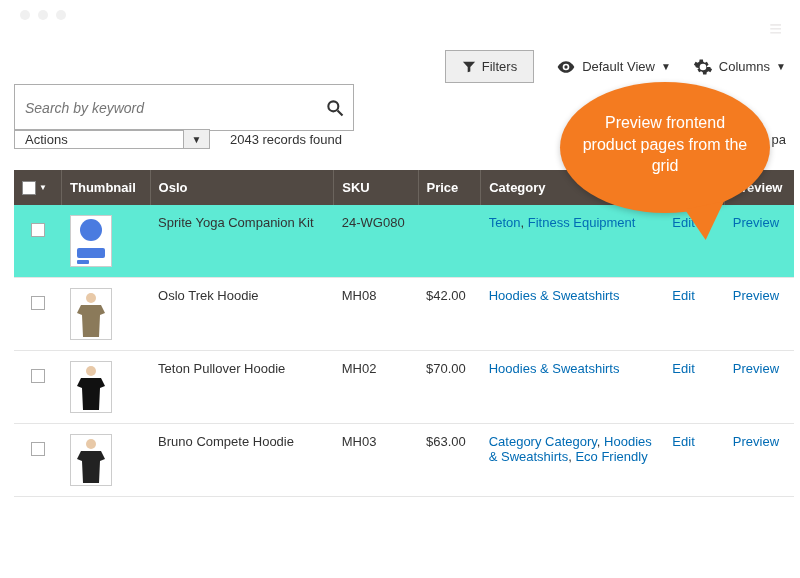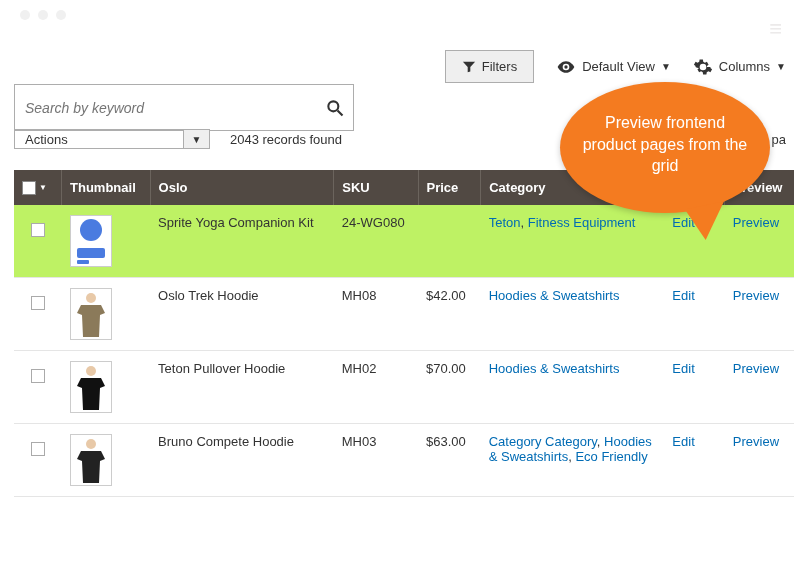--- a/index.html
+++ b/index.html
@@ -177,21 +177,21 @@
 .hdr-check-box {
   width: 14px; height: 14px; background: #fff; border: 1px solid #888; display:inline-block;
 }
 .hdr-caret { color: #fff; font-size: 8px; margin-left: 3px; }
 tbody td {
   padding: 10px 8px;
   border-bottom: 1px solid #e5e5e5;
   vertical-align: top;
   font-size: 13px;
 }
-tbody tr.highlight td { background: #bef264; margin-left: 24px; }
+tbody tr.highlight td { background: #5eead4; margin-left: 24px; }
 .row-check {
   width: 14px; height: 14px; border: 1px solid #aaa; display: inline-block; background: #fff;
   cursor: pointer;
 }
 .thumb {
   width: 42px; height: 52px;
   border: 1px solid #ccc;
   display: flex; align-items: center; justify-content: center;
   overflow: hidden;
   background: #fff;

